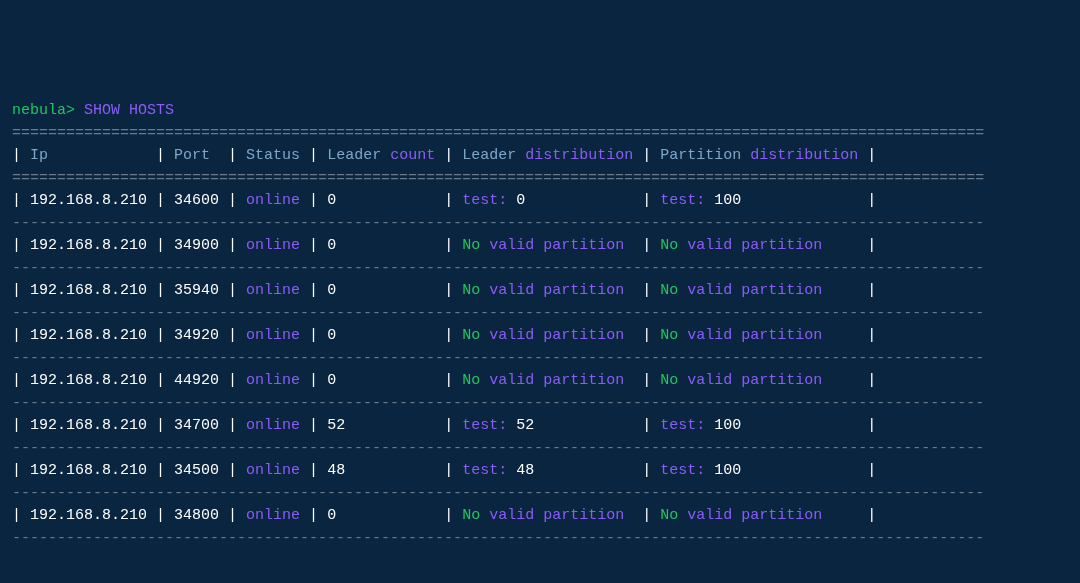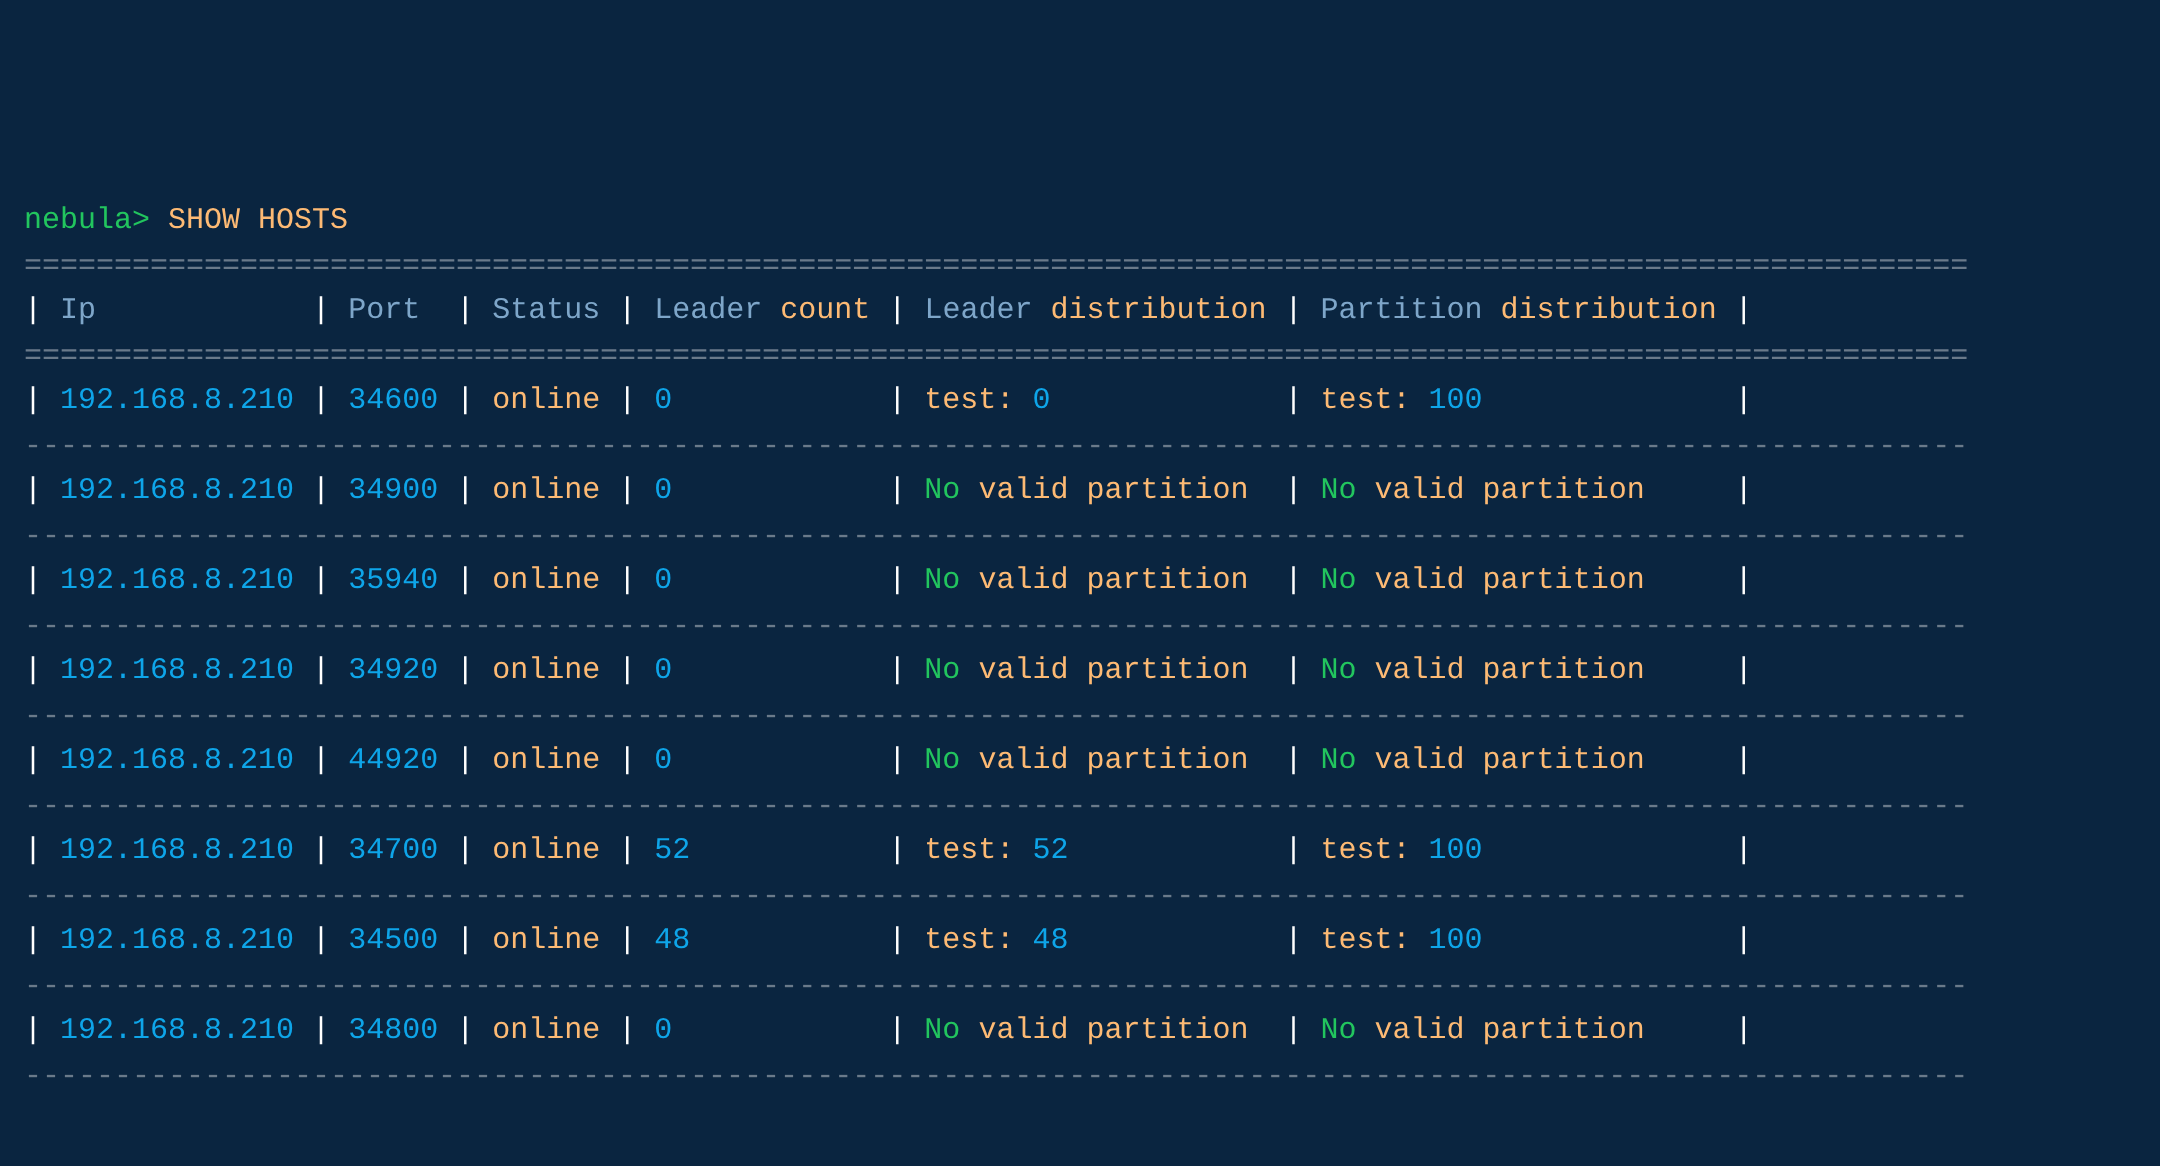--- a/index.html
+++ b/index.html
@@ -10,22 +10,22 @@
     font-family: "Menlo", "Consolas", "Courier New", monospace;
     font-size: 15px;
     line-height: 1.5;
     width: 1080px;
     box-sizing: border-box;
     white-space: pre;
     overflow: hidden;
   }
   .prompt { color: #22c55e; }
   .head   { color: #7ea6c9; }
-  .white  { color: #fdba74; }
-  .orange { color: #0ea5e9; }
+  .white  { color: #8b5cf6; }
+  .orange { color: #ffffff; }
   .dim    { color: #22c55e; }
   .pipe   { color: #ffffff; }
   .rule   { color: #6a7a8a; }
   .line   { display: block; }
 </style>
 </head>
 <body>
 
 
 

